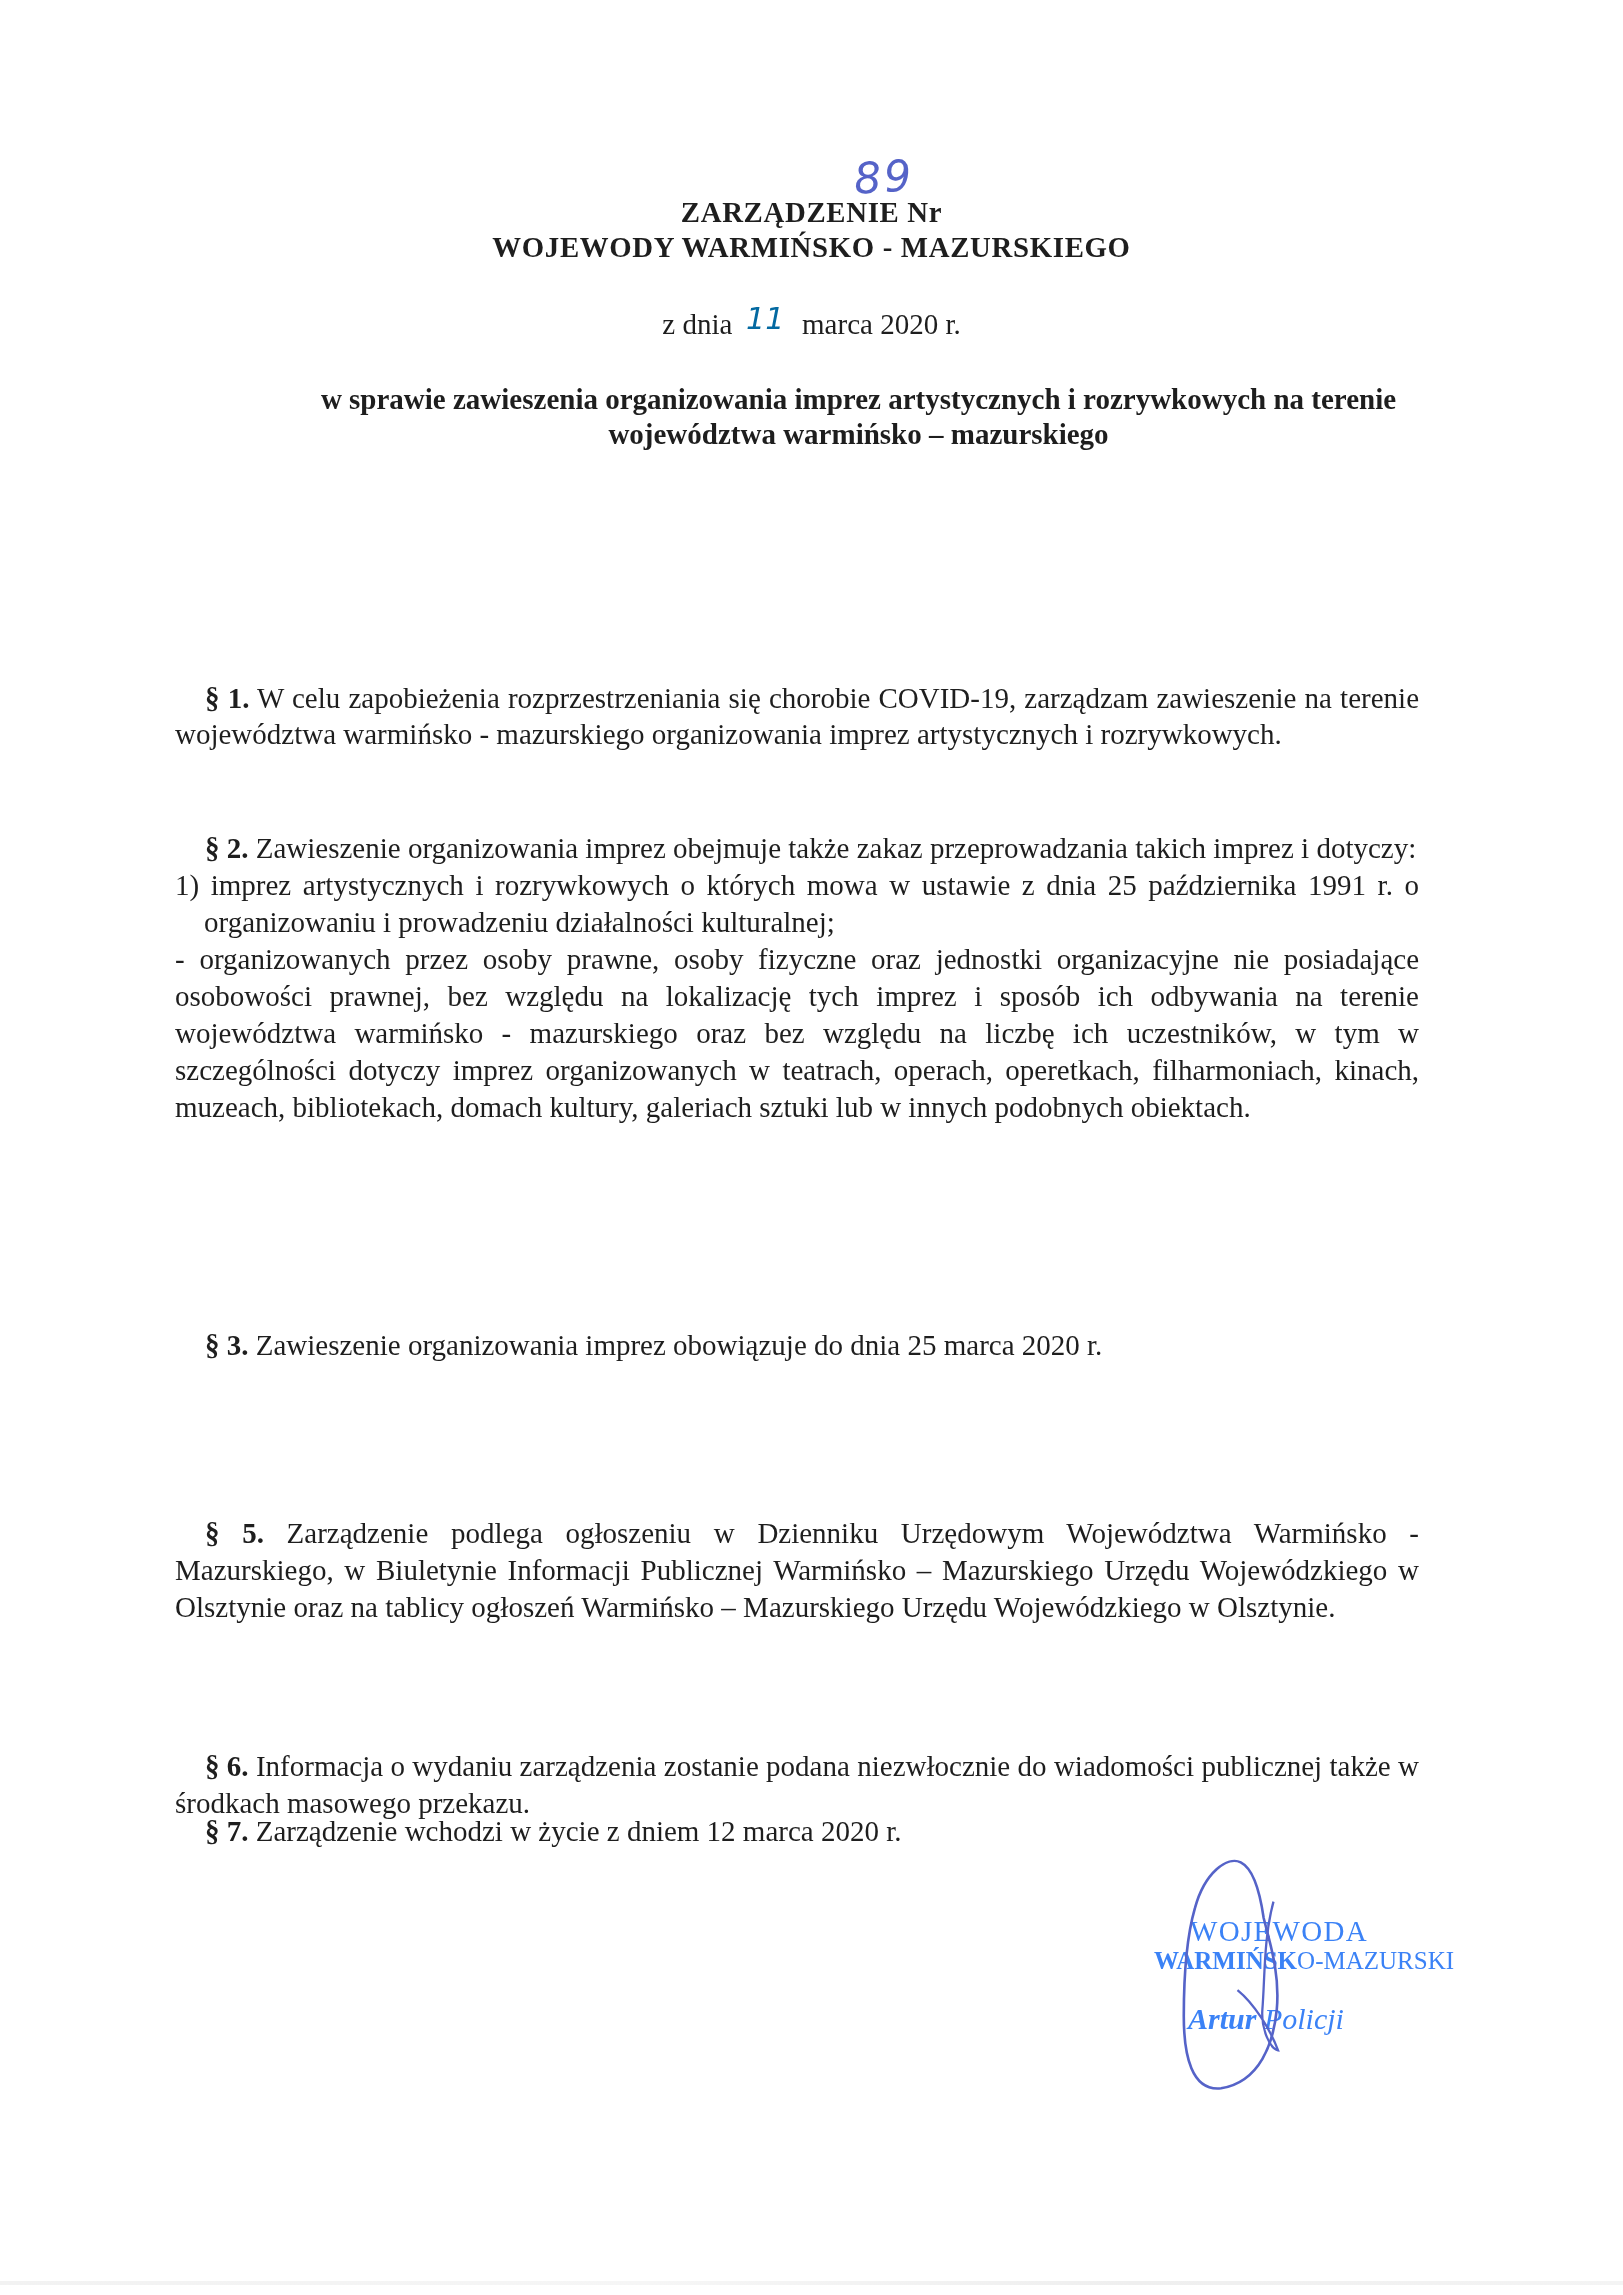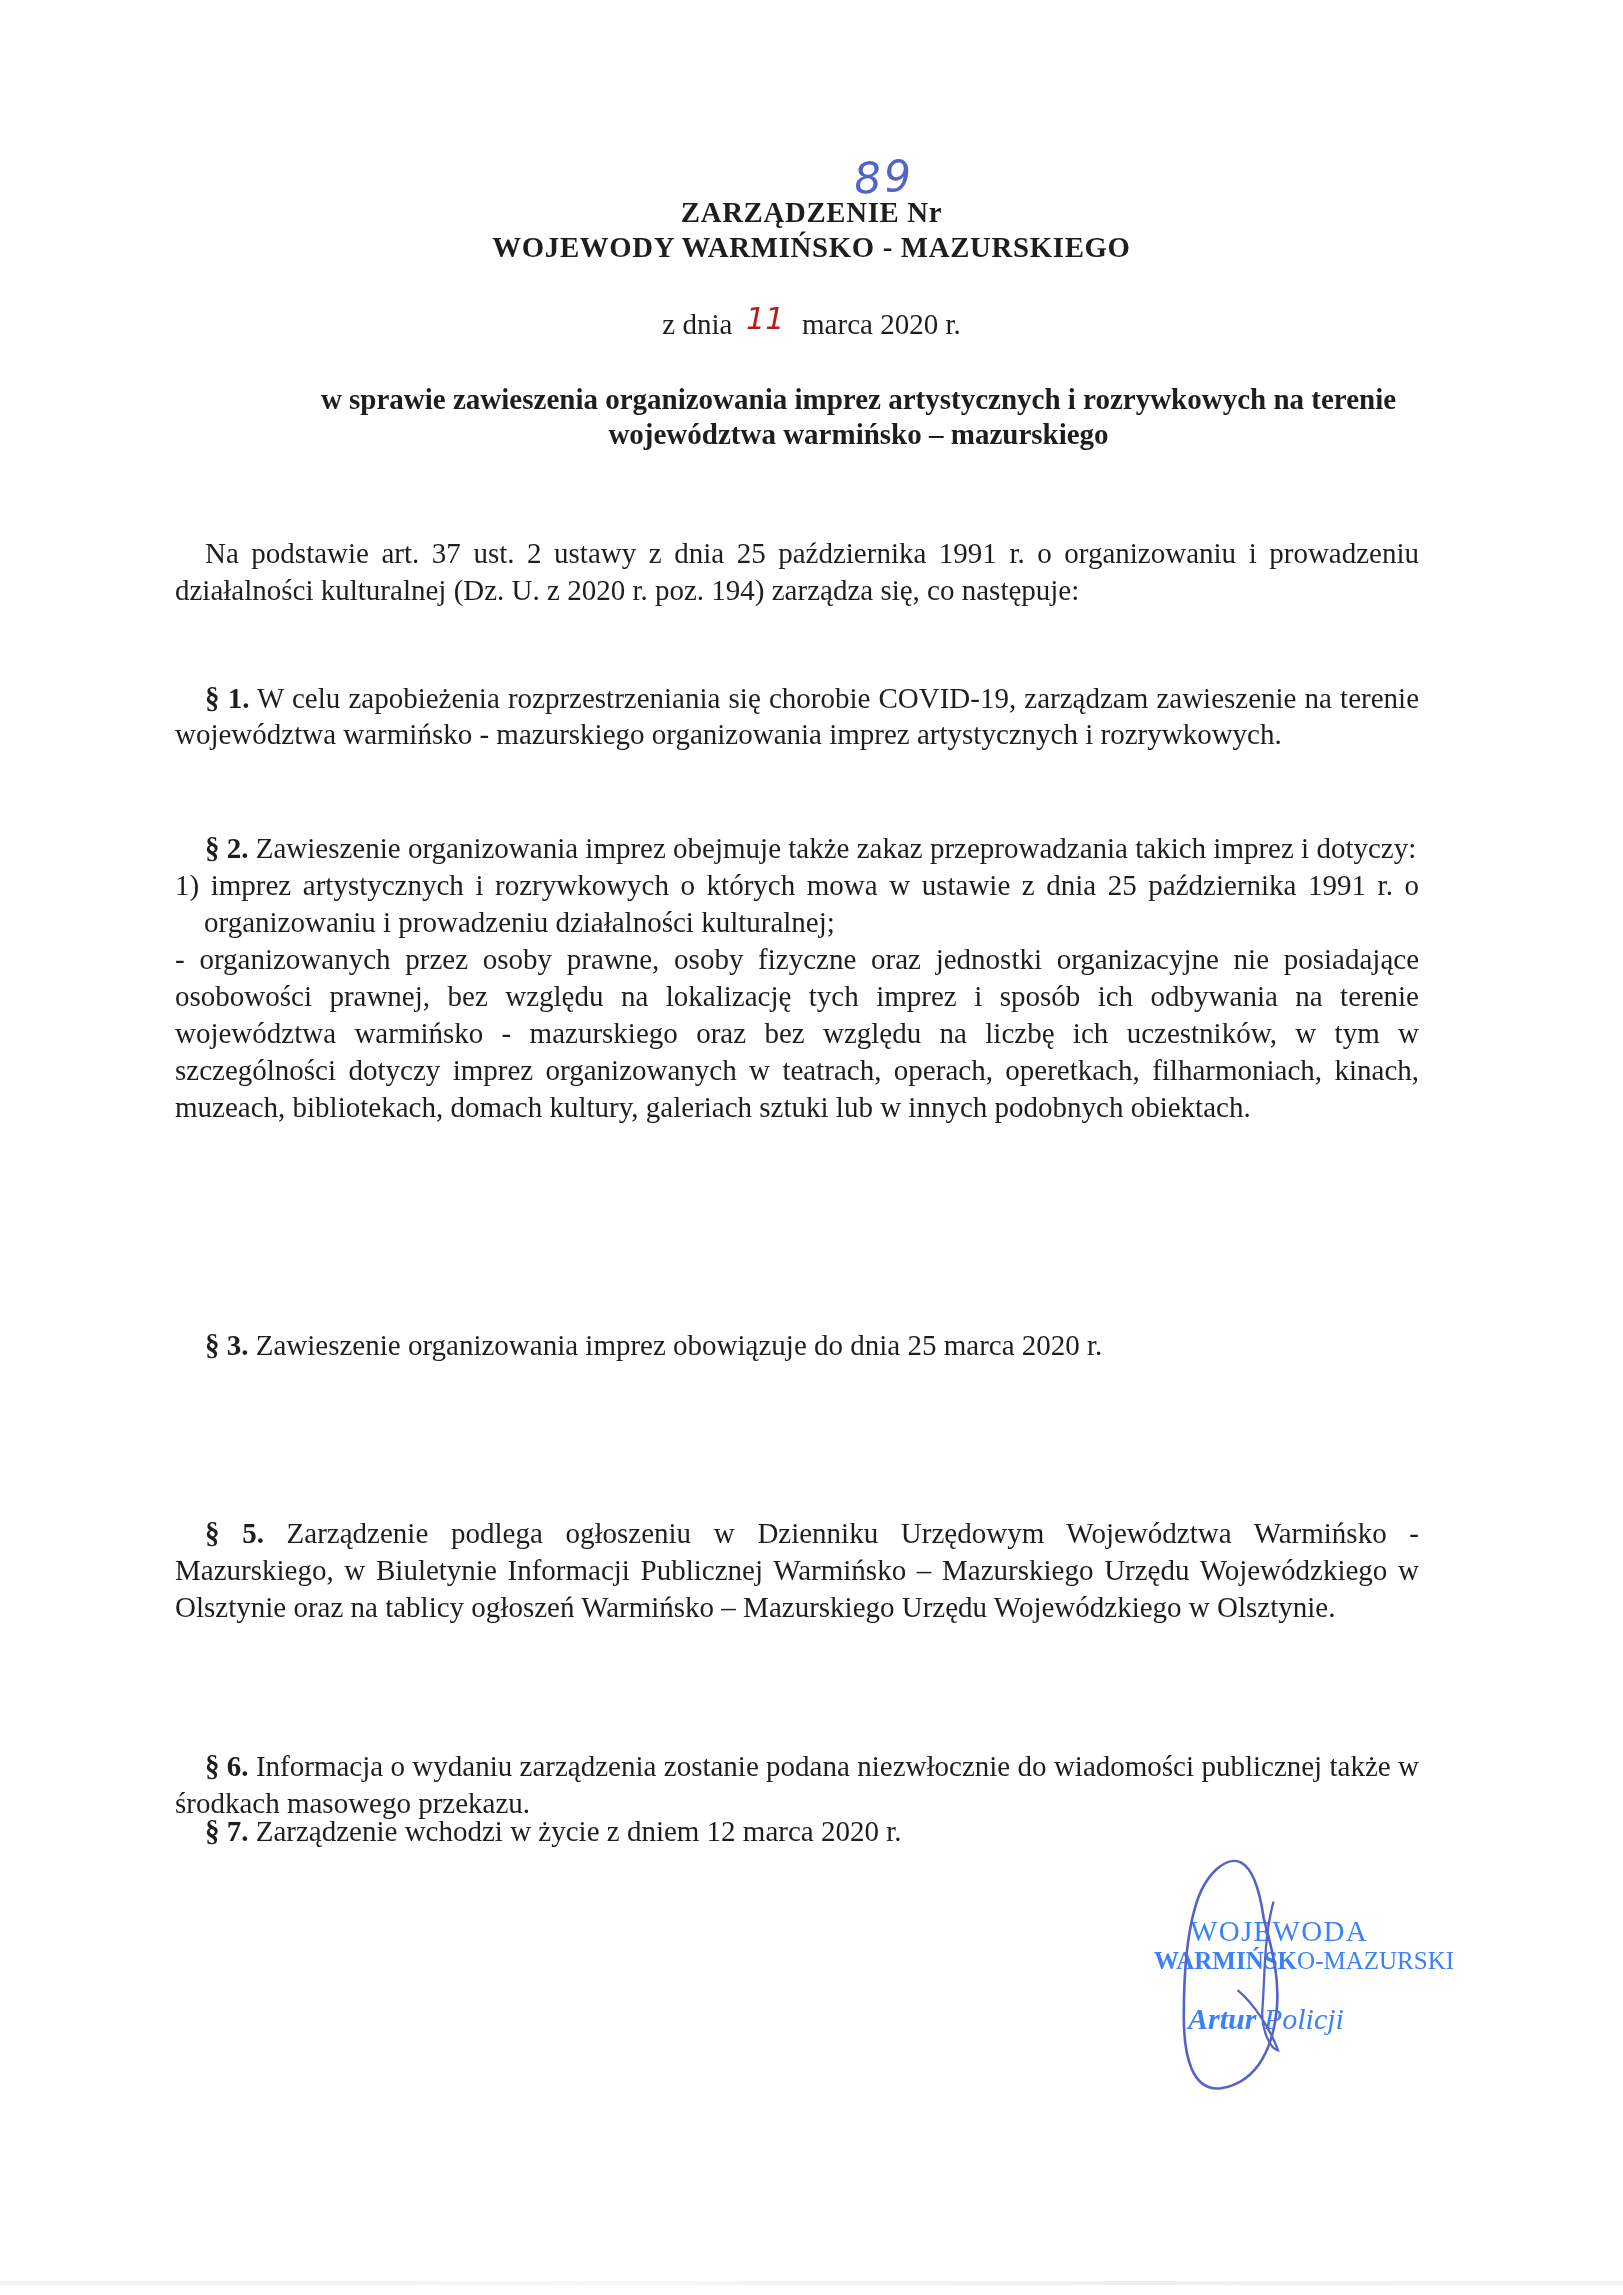--- a/index.html
+++ b/index.html
@@ -61,21 +61,21 @@
       position: absolute;
       top: 306px;
       left: 0;
       width: 1623px;
       text-align: center;
       font-size: 29px;
     }
     .date-line .hand-day {
       display: inline-block;
       font-family: "DejaVu Sans", sans-serif;
-      color: #b91c1c;
+      color: #0369a1;
       font-size: 30px;
       font-style: italic;
       transform: translateY(-5.2px);
       margin: 0 10.5px 0 6.5px;
     }
 
     .subject {
       position: absolute;
       left: 0;
       width: 1623px;
@@ -169,21 +169,20 @@
 
   <div class="date-line">
     <span>z dnia</span>
     <span class="hand-day">11</span>
     <span>marca  2020 r.</span>
   </div>
 
   <div class="subject subject-1">w sprawie zawieszenia organizowania imprez artystycznych i rozrywkowych na terenie</div>
   <div class="subject subject-2">województwa warmińsko – mazurskiego</div>
 
-  <div class="text-block intro para-indent">Na podstawie art. 37 ust. 2 ustawy z dnia 25 października 1991 r. o organizowaniu i prowadzeniu działalności kulturalnej (Dz. U. z 2020 r. poz. 194) zarządza się, co następuje:</div>
 
   <div class="text-block sec1 para-indent">
     <span class="sec-num">§ 1.</span><span> W celu zapobieżenia rozprzestrzeniania się chorobie COVID-19, zarządzam zawieszenie na terenie województwa warmińsko - mazurskiego organizowania imprez artystycznych i rozrywkowych.</span>
   </div>
 
   <div class="text-block sec2">
     <div class="para-indent">
       <span class="sec-num">§ 2.</span><span> Zawieszenie organizowania imprez obejmuje także zakaz przeprowadzania takich imprez i dotyczy:</span>
     </div>
     <div class="list-item">1) imprez artystycznych i rozrywkowych o których mowa w ustawie z dnia 25 października 1991 r. o organizowaniu i prowadzeniu działalności kulturalnej;</div>

